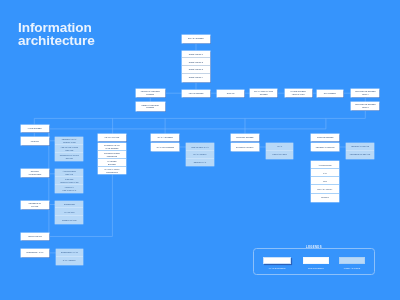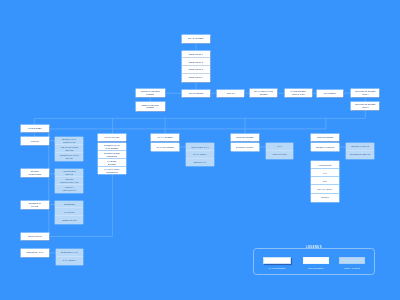--- a/index.html
+++ b/index.html
@@ -68,20 +68,24 @@
       <path d="M34.3,131.8 L34.3,136.6" fill="none" stroke="#79b8ff" stroke-width="0.55"></path>
       <path d="M48.8,128.9 L48.8,173.8 L56.2,173.8" fill="none" stroke="#79b8ff" stroke-width="0.55"></path>
       <path d="M48.8,173.8 L48.8,204.5 L55.4,204.5" fill="none" stroke="#79b8ff" stroke-width="0.55"></path>
       <path d="M48.9,204.5 L48.9,236.5" fill="none" stroke="#79b8ff" stroke-width="0.55"></path>
       <path d="M49.3,236.5 L112.4,236.5 L112.4,174.5" fill="none" stroke="#79b8ff" stroke-width="0.55"></path>
       <path d="M48.9,252.9 L55.8,252.9" fill="none" stroke="#79b8ff" stroke-width="0.55"></path>
       <path d="M179.2,147.0 L185.9,147.0" fill="none" stroke="#79b8ff" stroke-width="0.55"></path>
       <path d="M259.1,147.0 L265.8,147.0" fill="none" stroke="#79b8ff" stroke-width="0.55"></path>
       <path d="M339.4,147.0 L345.8,147.0" fill="none" stroke="#79b8ff" stroke-width="0.55"></path>
     </svg>
+  <div class="title">
+    <span>Information</span><br>
+    <span>architecture</span>
+  </div>
   <div id="nodes">
       <div class="nd shadow" style="left: 182px; top: 34.5px; width: 27.8px; height: 8px;">SPLASH SCREEN</div>
       <div class="stk sep shadow" style="left: 182px; top: 50.5px; width: 27.8px; height: 31px;">
         <div class="row">ONBOARDING 1</div>
         <div class="row">ONBOARDING 2</div>
         <div class="row">ONBOARDING 3</div>
         <div class="row">ONBOARDING 4</div>
       </div>
       <div class="nd shadow" style="left: 182px; top: 89.5px; width: 28px; height: 7.4px;">LOG IN SCREEN</div>
       <div class="nd shadow" style="left: 135.6px; top: 88.5px; width: 29.3px; height: 8.6px;">FORGOT PASSWORD

